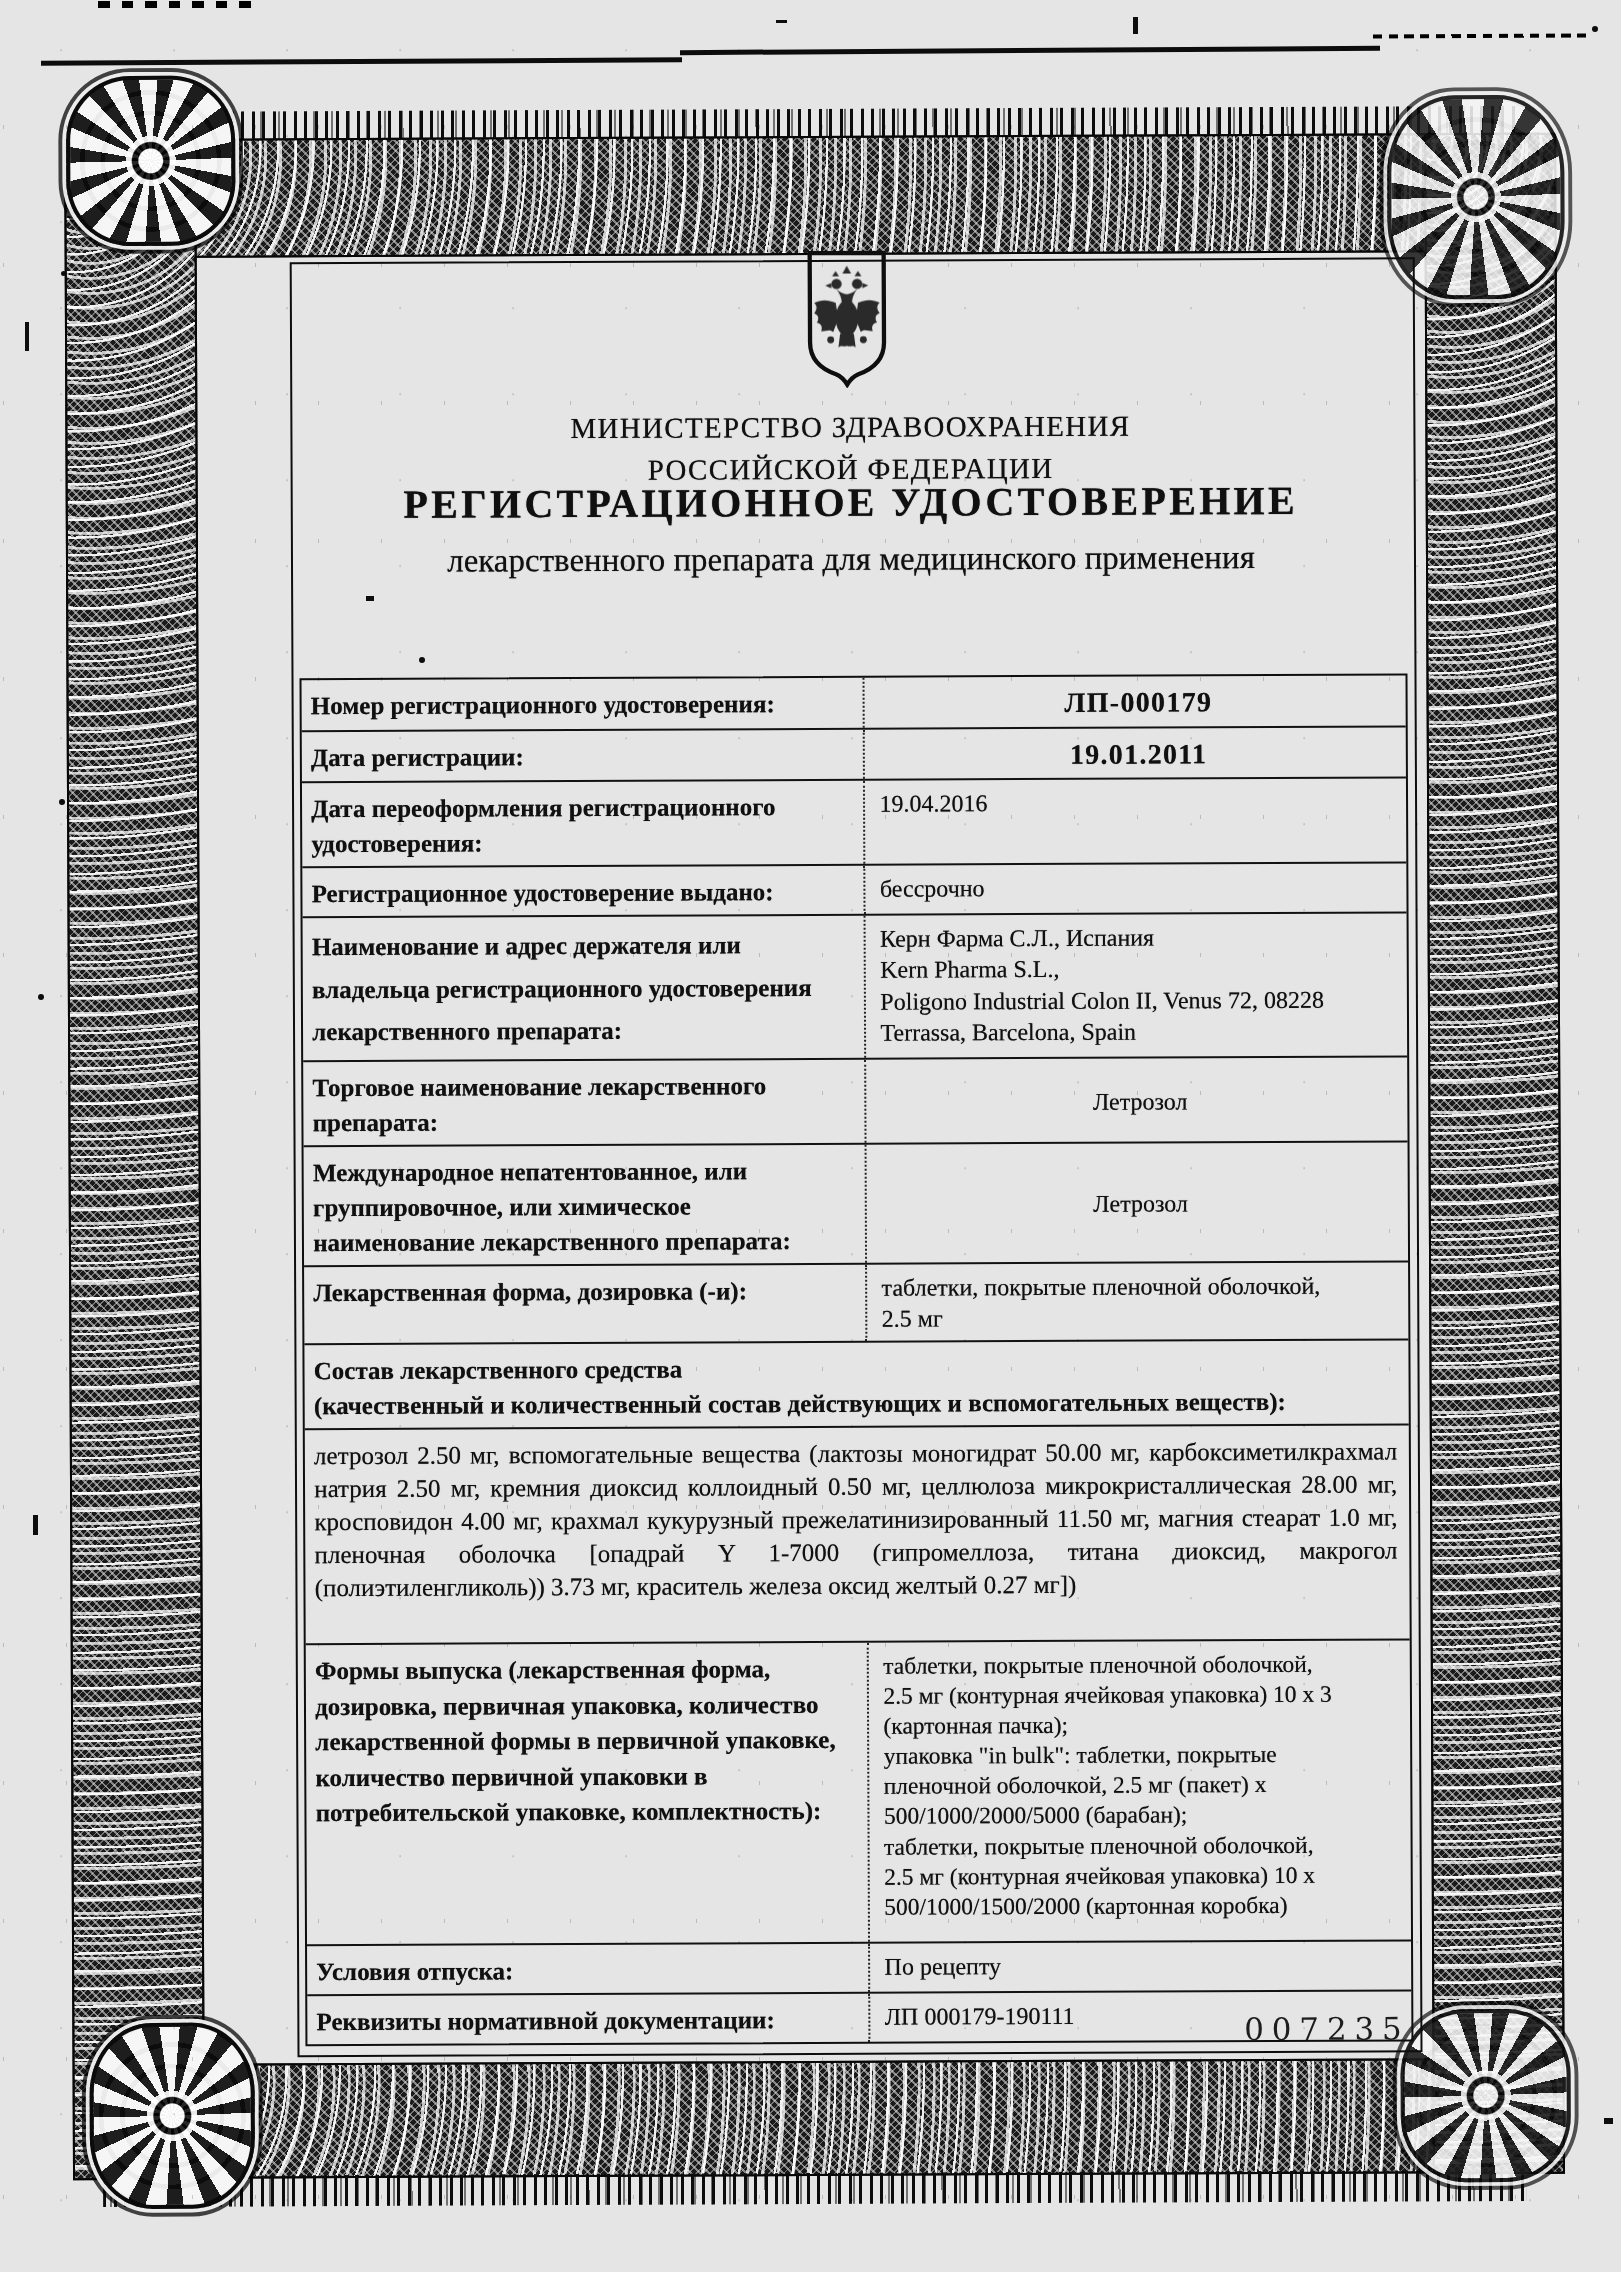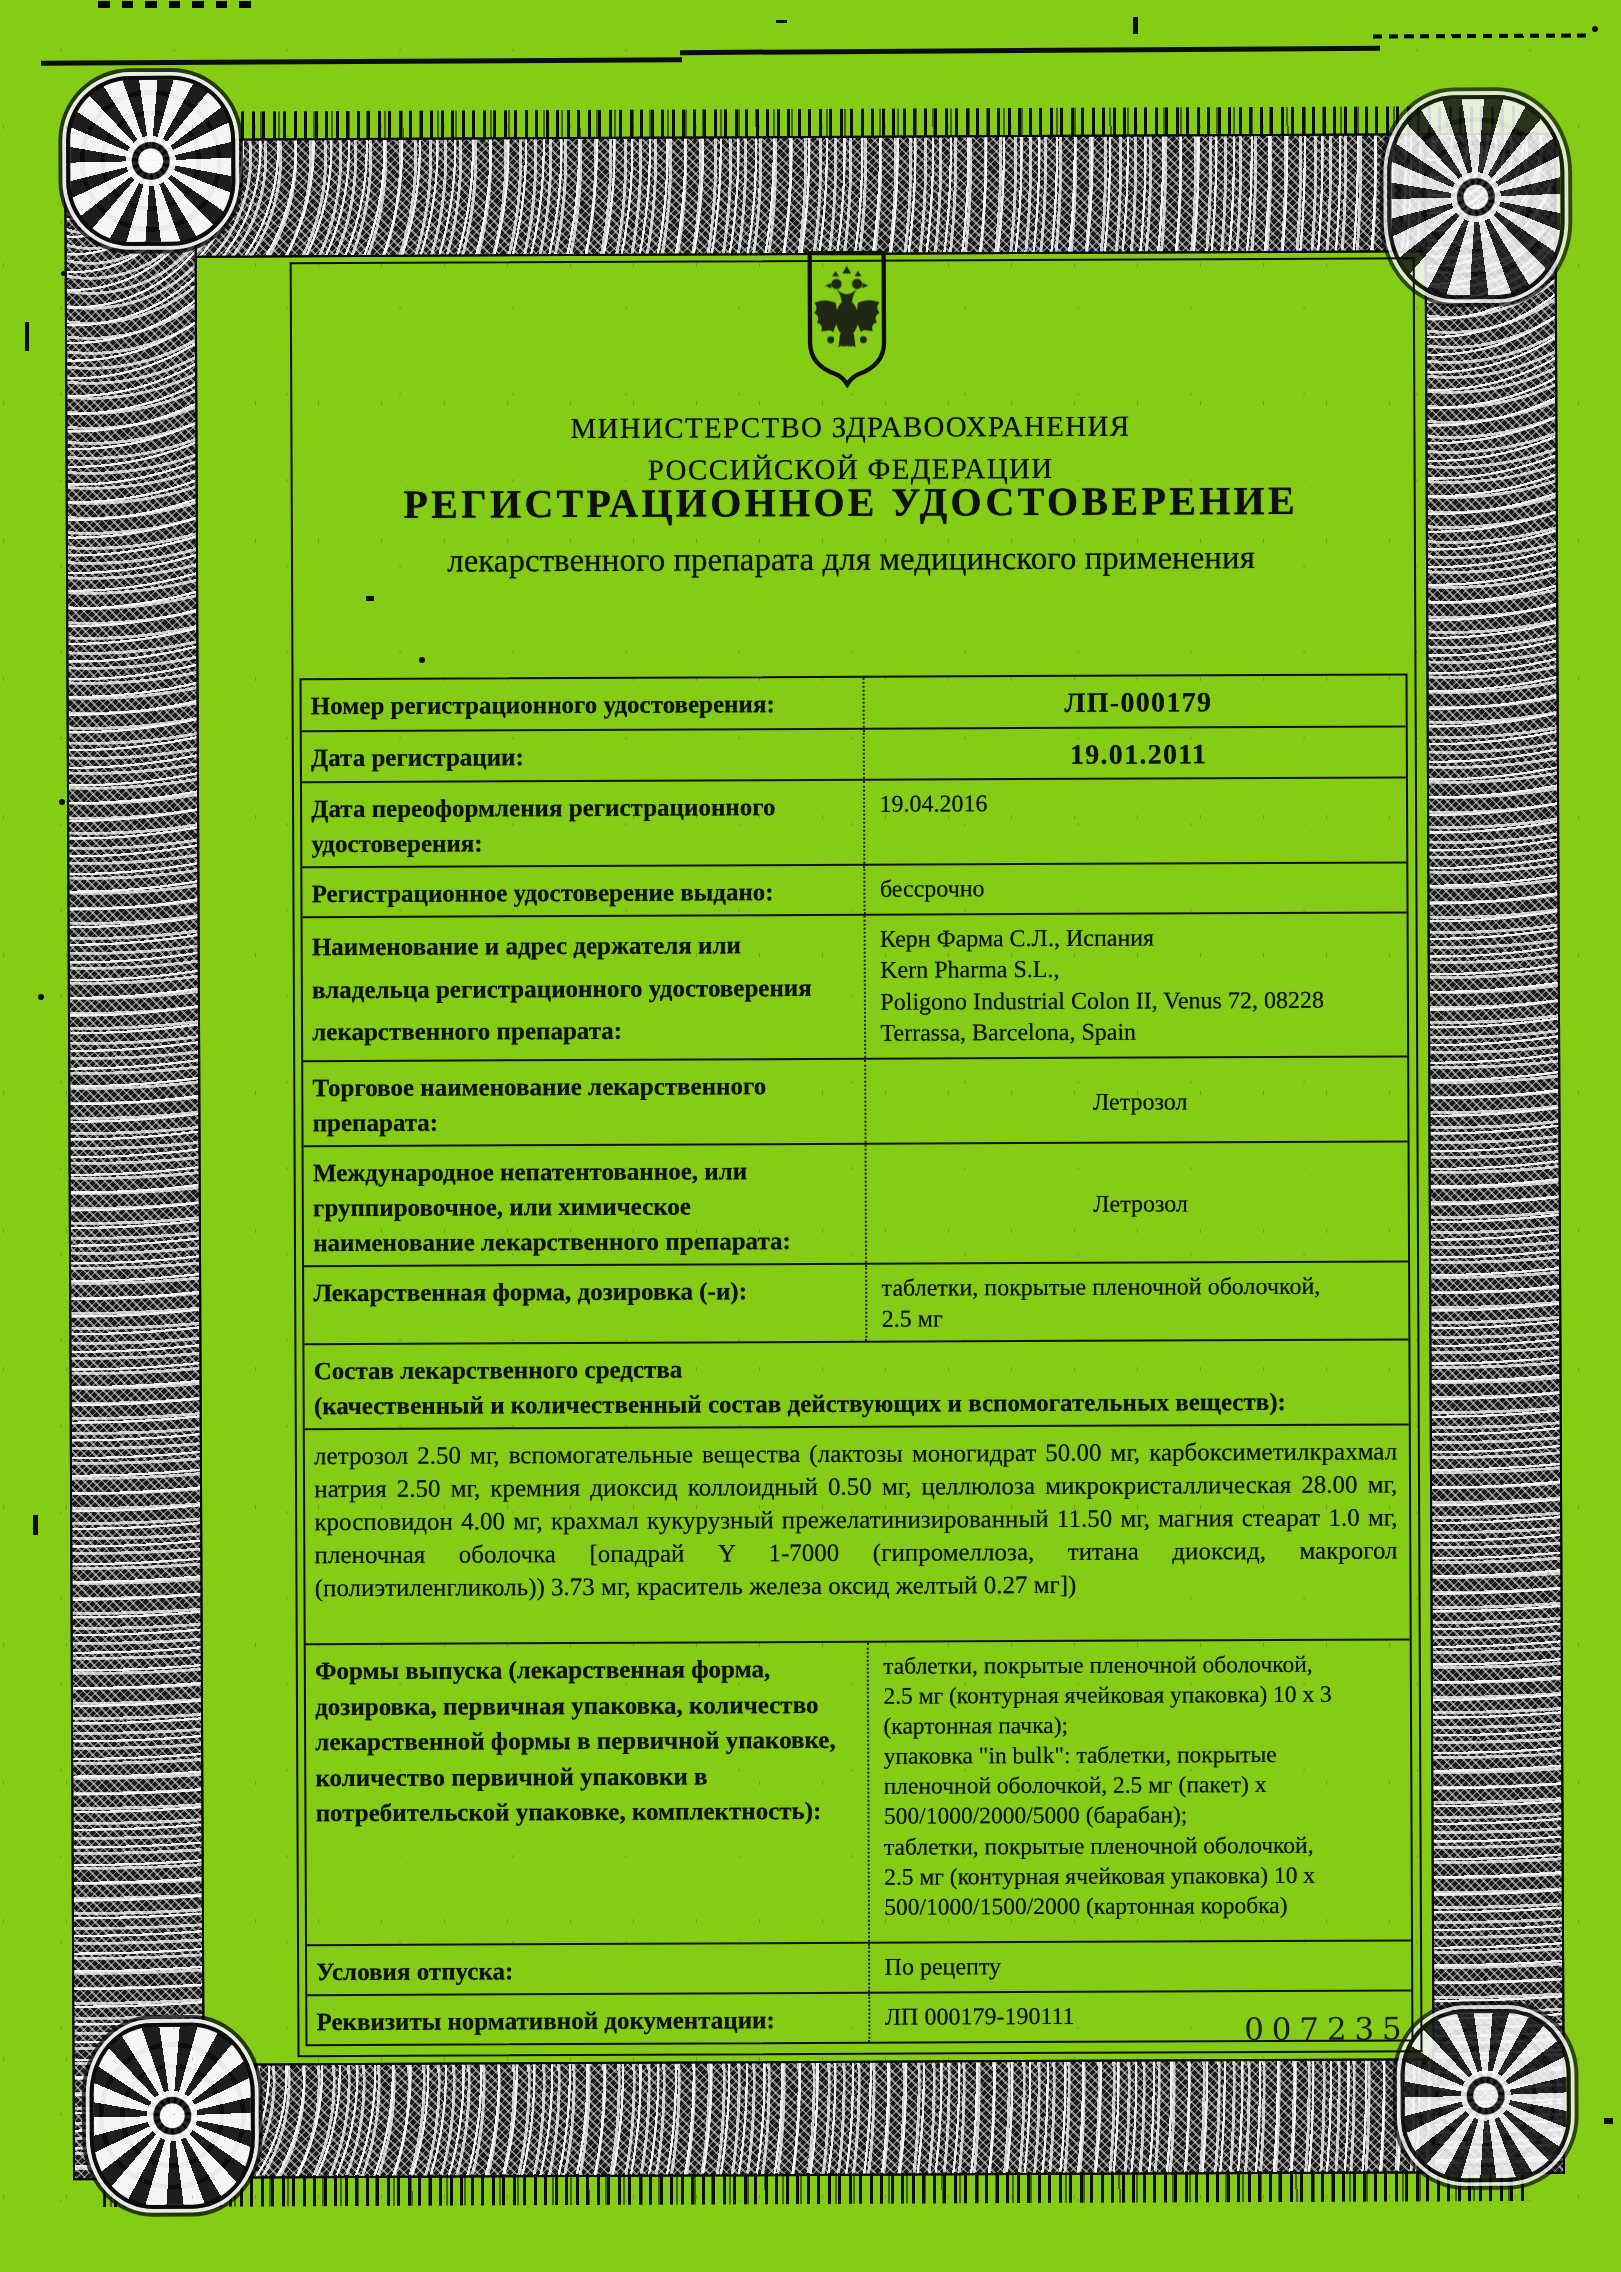--- a/index.html
+++ b/index.html
@@ -1,16 +1,16 @@
 <!DOCTYPE html>
 <html style="font-size:10.5px"><head>
 <meta charset="utf-8">
 <style>
   html,body{margin:0;padding:0;background:#888;}
-  .page{position:relative;width:1622px;height:2273px;background:#84cc16;overflow:hidden;
+  .page{position:relative;width:1622px;height:2273px;background:#e5e5e5;overflow:hidden;
         font-family:"Liberation Serif",serif;color:#101010;}
   .tilt{position:absolute;inset:0;transform:rotate(-0.25deg);transform-origin:50% 55%;}
   .abs{position:absolute;}
 
   
   .band{position:absolute;background-color:#1a1a1a;border:2px solid #060606;
     background-image:
       repeating-radial-gradient(circle at 7.2px 5.9px, rgba(255,255,255,.92) 0 2px, rgba(255,255,255,0) 2.6px 17.7px),
       repeating-radial-gradient(circle at 24px 15.7px, rgba(255,255,255,.75) 0 2.6px, rgba(255,255,255,0) 3.3px 15px),
       repeating-linear-gradient(45deg, rgba(242,242,242,.5) 0 2px, rgba(0,0,0,0) 2px 6.5px),

